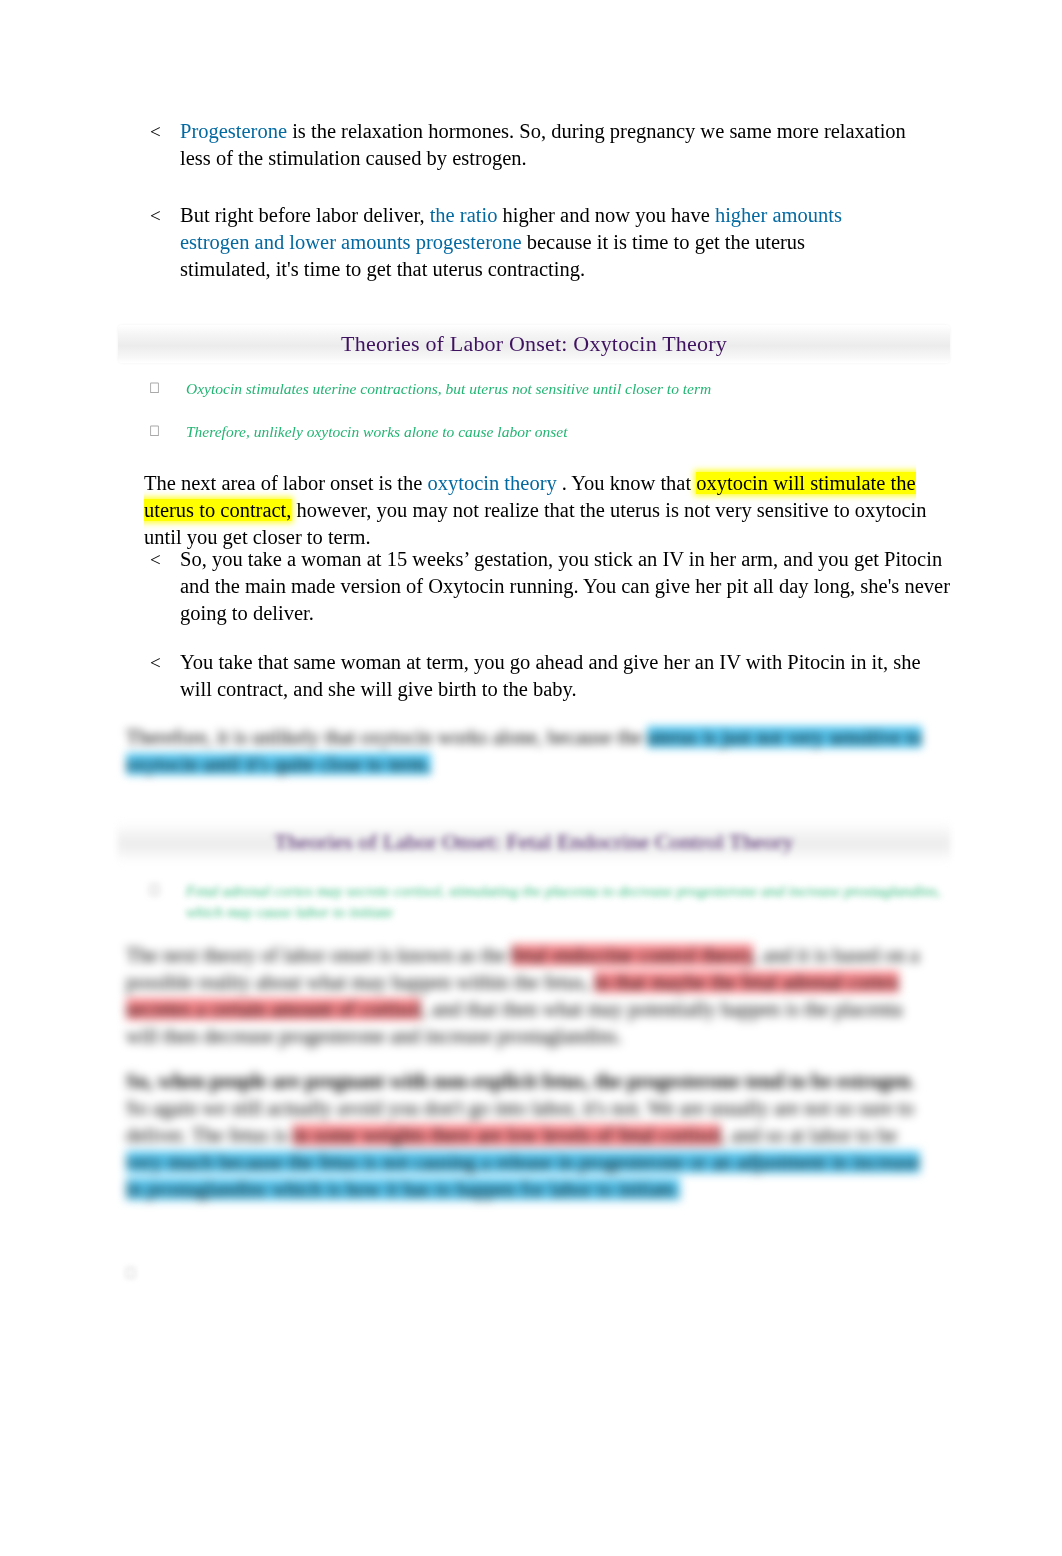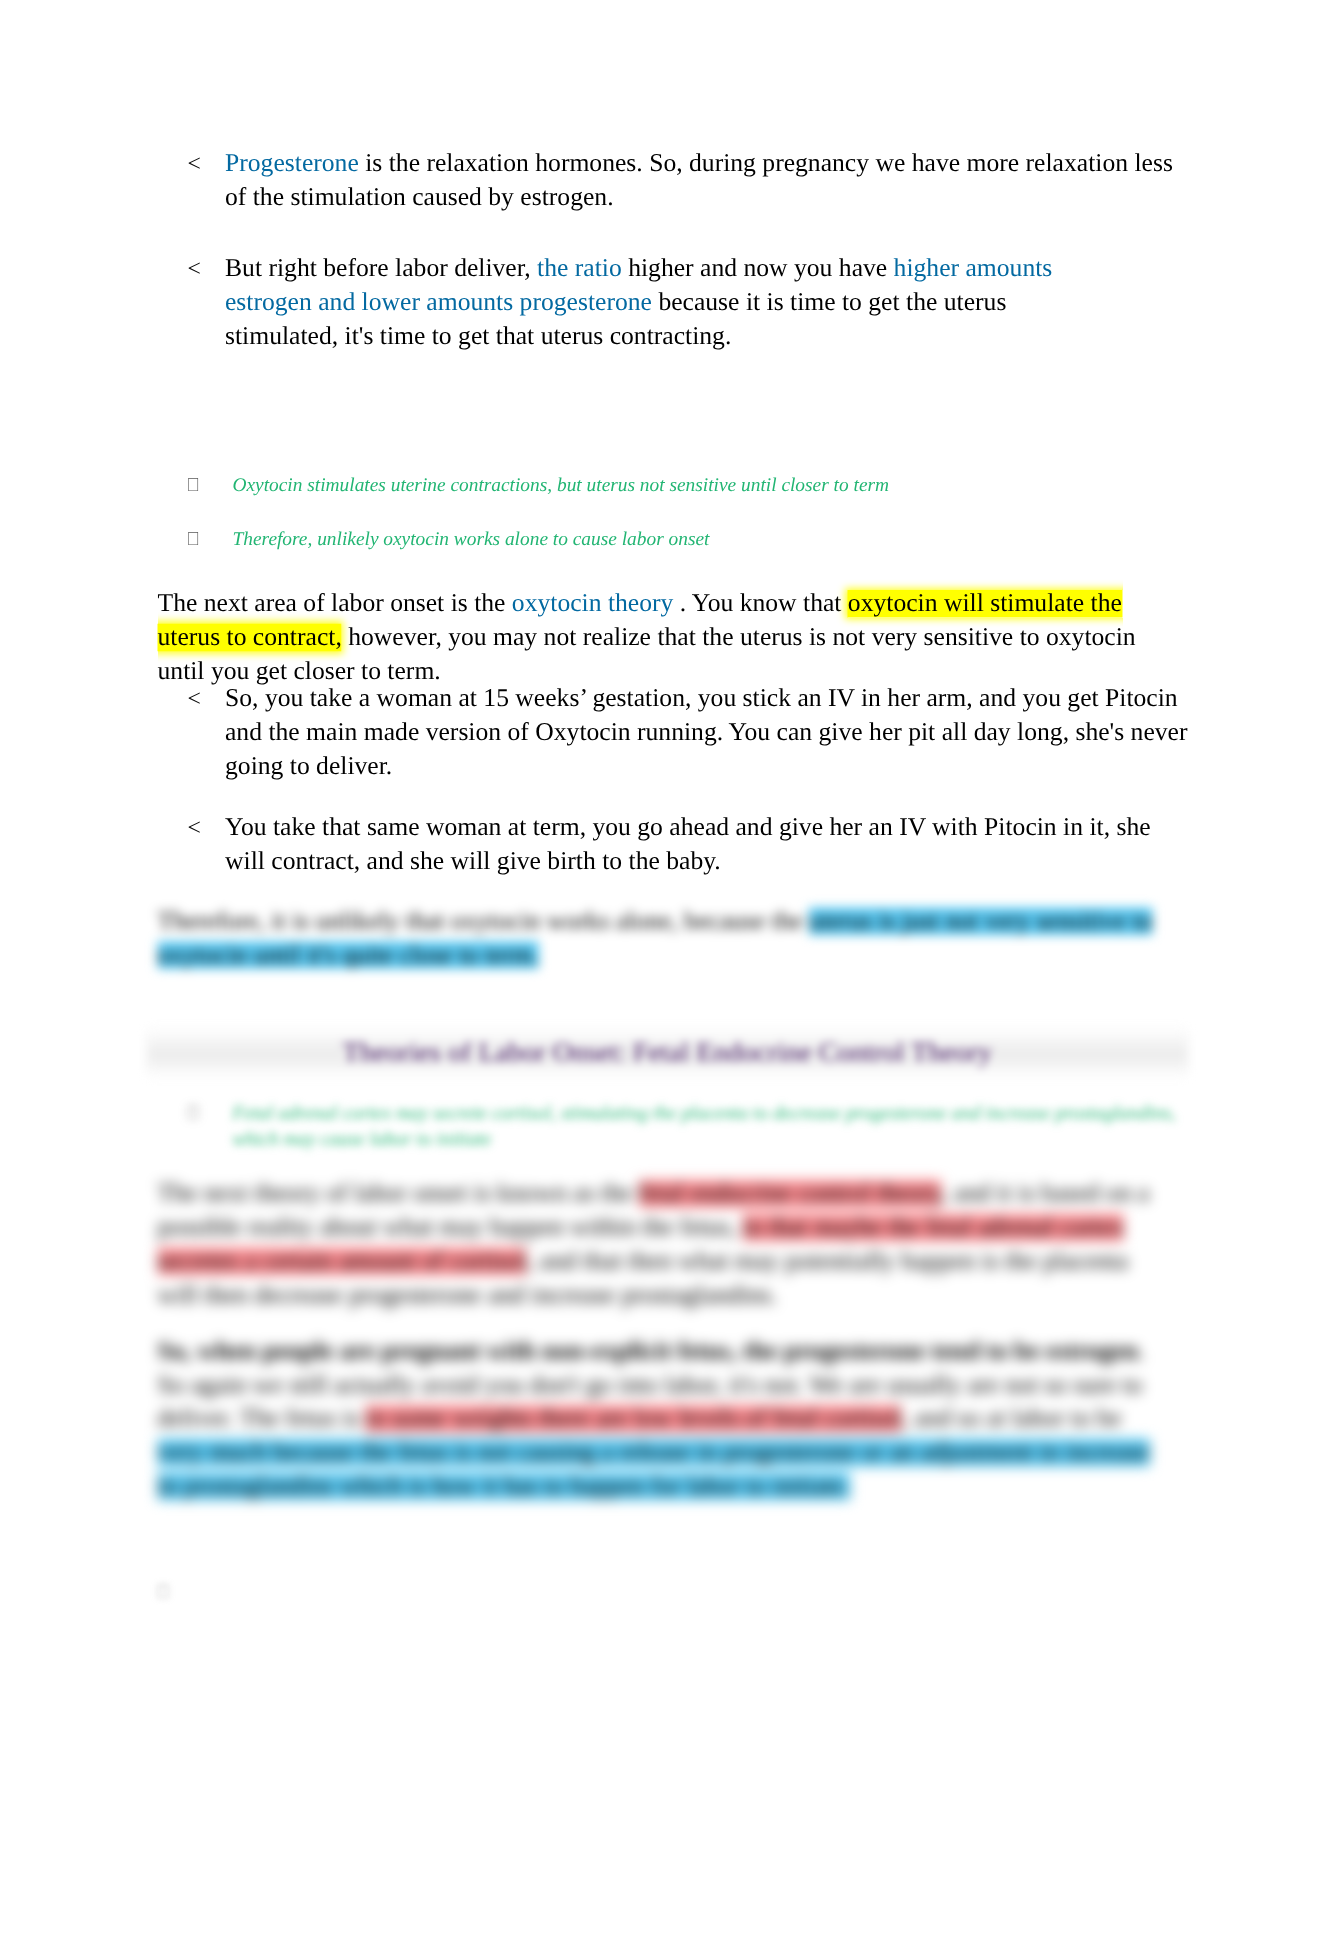--- a/index.html
+++ b/index.html
@@ -110,21 +110,21 @@
   .blur-strong { filter: blur(4.2px); }
   .blur-xstrong{ filter: blur(5.0px); }
 
   
   .abs { position: absolute; }
 
   #blk-progesterone { left: 150px; top: 118px;  width: 790px; }
   #blk-ratio        { left: 150px; top: 202px;  width: 740px; }
   #banner-oxytocin  { left: 118px; top: 325px;  width: 832px; }
   #list-oxytocin    { left: 150px; top: 378px;  width: 800px; }
-  #para-oxytocin    { left: 126px; top: 470px;  width: 800px; }
+  #para-oxytocin    { left: 144px; top: 470px;  width: 800px; }
   #list-pitocin     { left: 150px; top: 546px;  width: 800px; }
   #blk-blur-1       { left: 126px; top: 724px;  width: 830px; }
   #banner-fetal     { left: 118px; top: 823px;  width: 832px; }
   #list-fetal       { left: 150px; top: 880px;  width: 800px; }
   #para-fetal       { left: 126px; top: 942px;  width: 810px; }
   #para-fetal-2     { left: 126px; top: 1068px; width: 810px; }
   #stray-glyph      { left: 126px; top: 1264px; width: 40px; }
 
   .stray {
     font-size: 15px;
@@ -135,28 +135,31 @@
   .spacer-sm { height: 22px; }
   .bold { font-weight: bold; }
 </style>
 </head>
 <body>
 
 <div class="page">
 
   <div class="abs bullet-item" id="blk-progesterone">
     <span class="bullet-marker">&lt;</span>
-    <span class="bullet-body"><span class="red">Progesterone</span><span> is the relaxation hormones. So, during pregnancy we have more relaxation less of the stimulation caused by estrogen.</span></span>
+    <span class="bullet-body"><span class="red">Progesterone</span><span> is the relaxation hormones. So, during pregnancy we same more relaxation less of the stimulation caused by estrogen.</span></span>
   </div>
 
   <div class="abs bullet-item" id="blk-ratio">
     <span class="bullet-marker">&lt;</span>
     <span class="bullet-body"><span>But right before labor deliver, </span><span class="red">the ratio</span><span> higher and now you have </span><span class="red">higher amounts estrogen and lower amounts progesterone</span><span>  because it is time to get the uterus stimulated, it's time to get that uterus contracting.</span></span>
   </div>
 
+  <div class="abs banner" id="banner-oxytocin">
+    <span class="banner-title">Theories of Labor Onset: Oxytocin Theory</span>
+  </div>
 
   <div class="abs" id="list-oxytocin">
     <div class="tofu-item">
       <span class="tofu-marker">⎕</span>
       <span class="tofu-body green">Oxytocin stimulates uterine contractions, but uterus not sensitive until closer to term</span>
     </div>
     <div class="spacer-sm"></div>
     <div class="tofu-item">
       <span class="tofu-marker">⎕</span>
       <span class="tofu-body green">Therefore, unlikely oxytocin works alone to cause labor onset</span>

